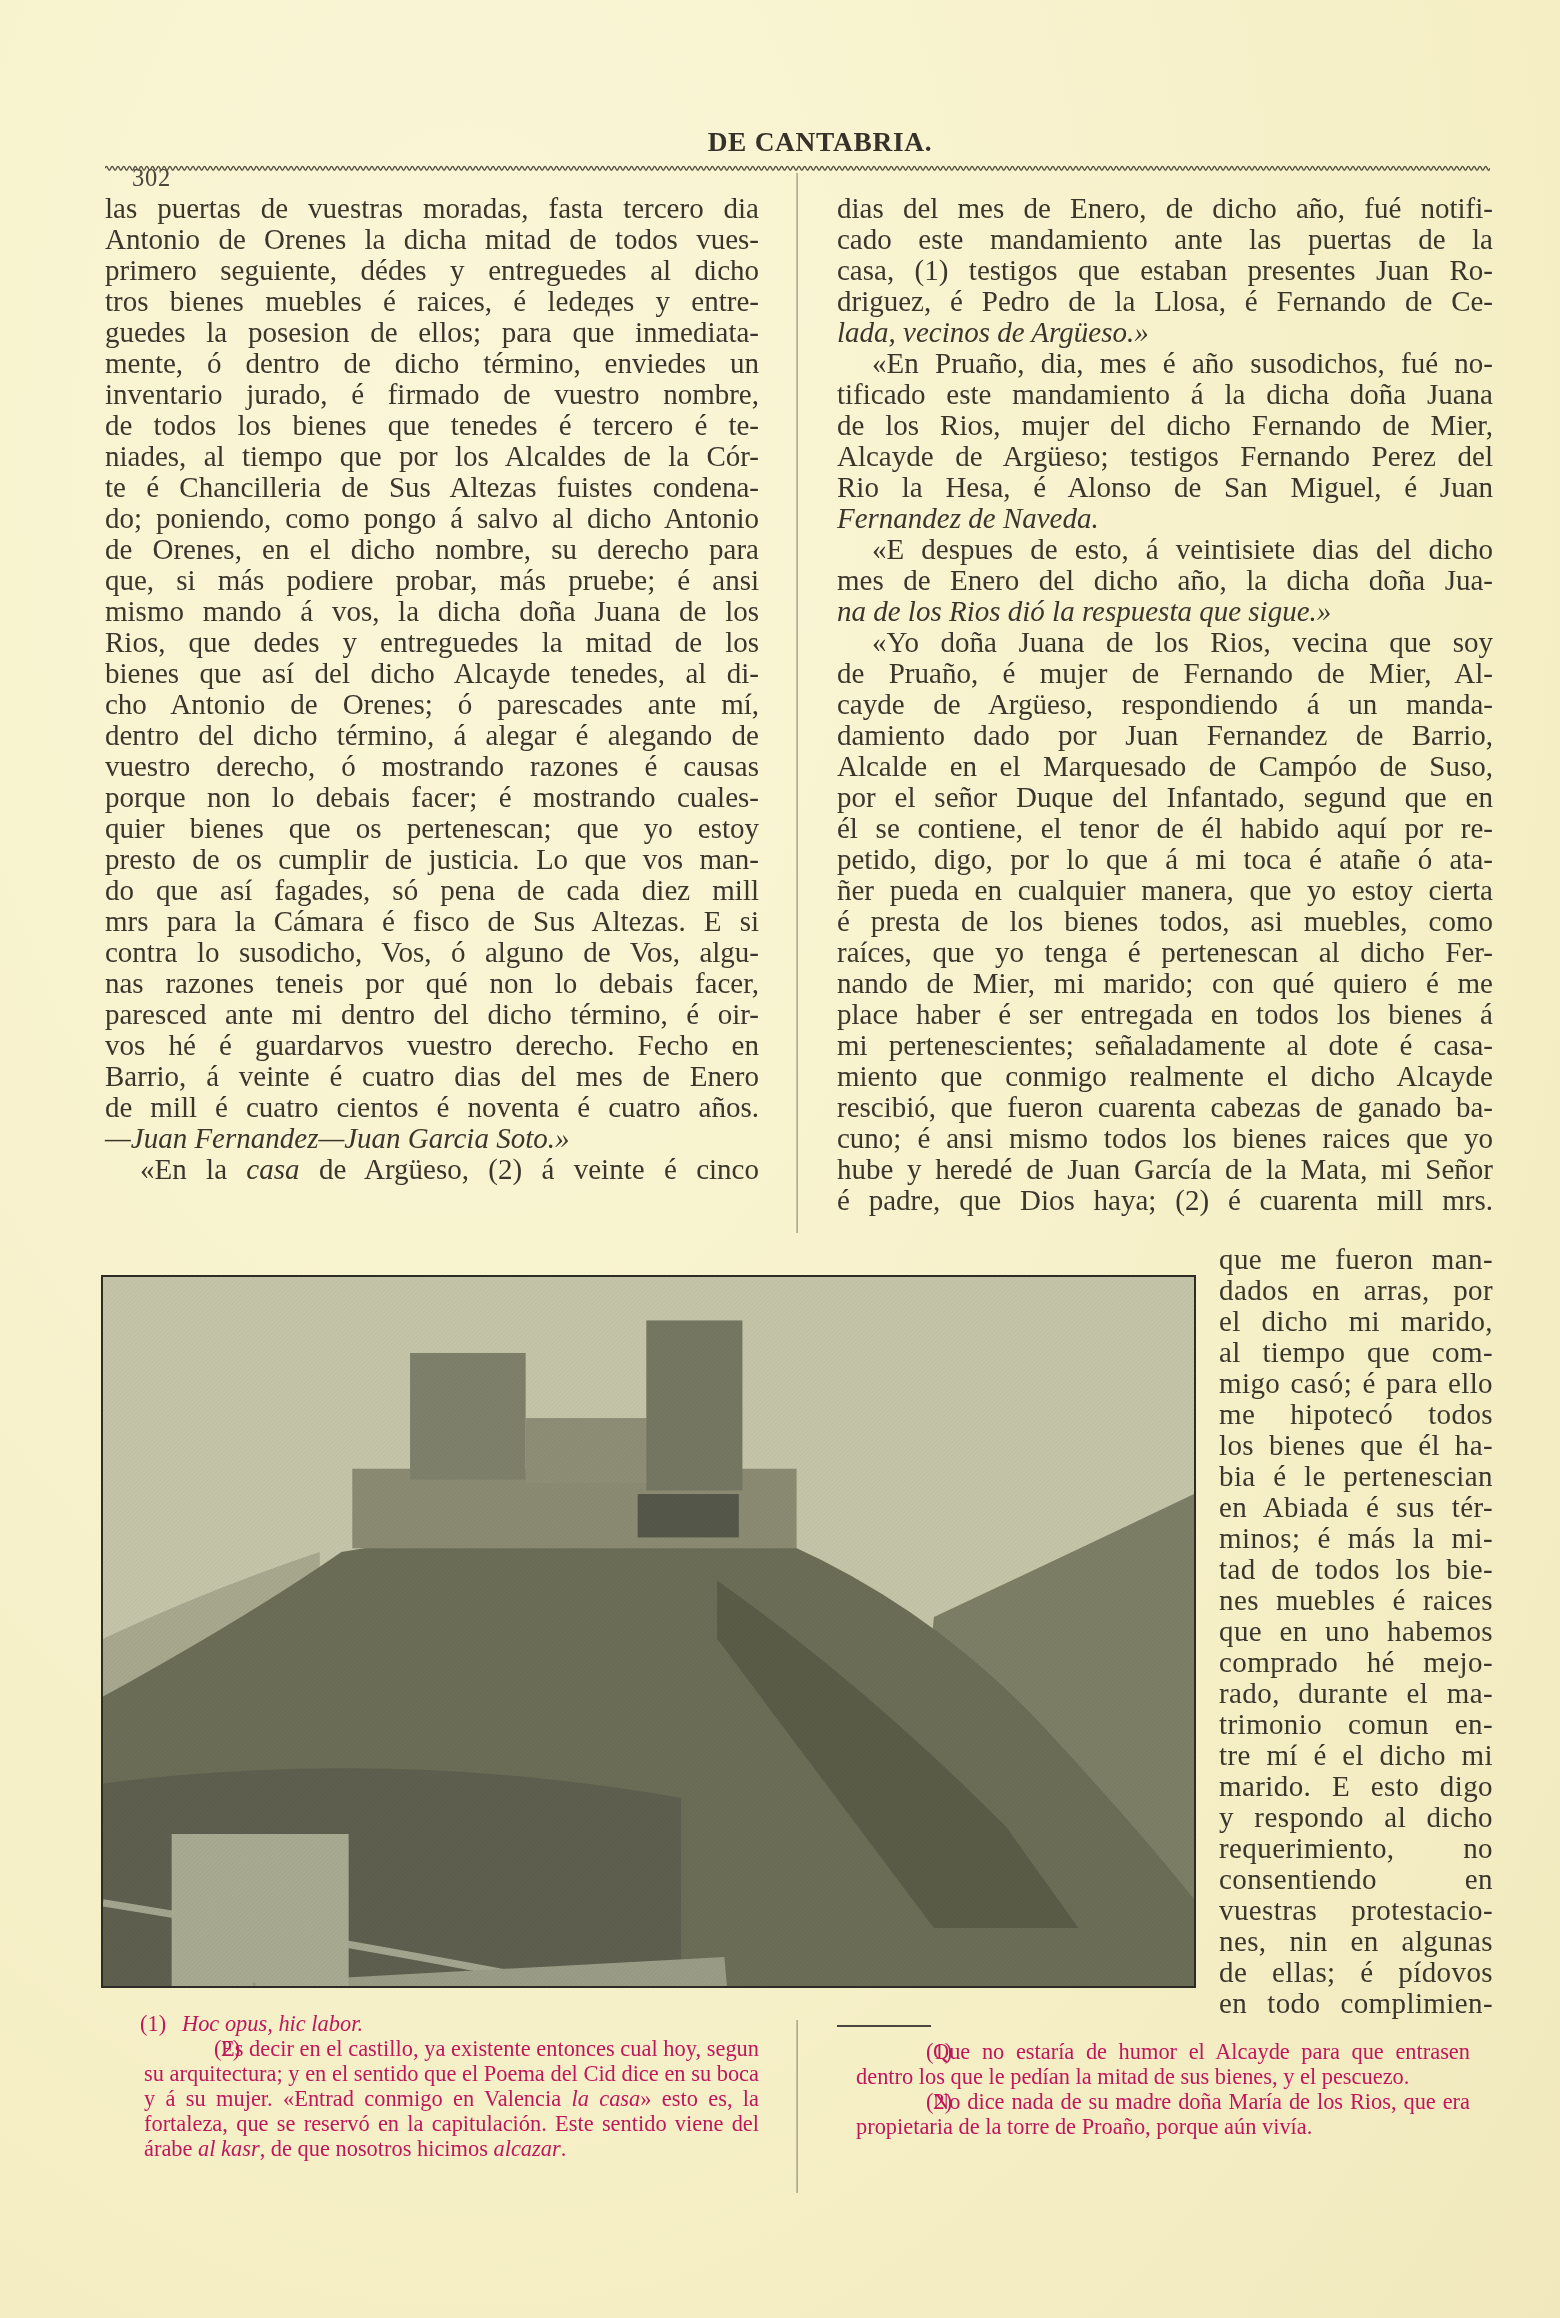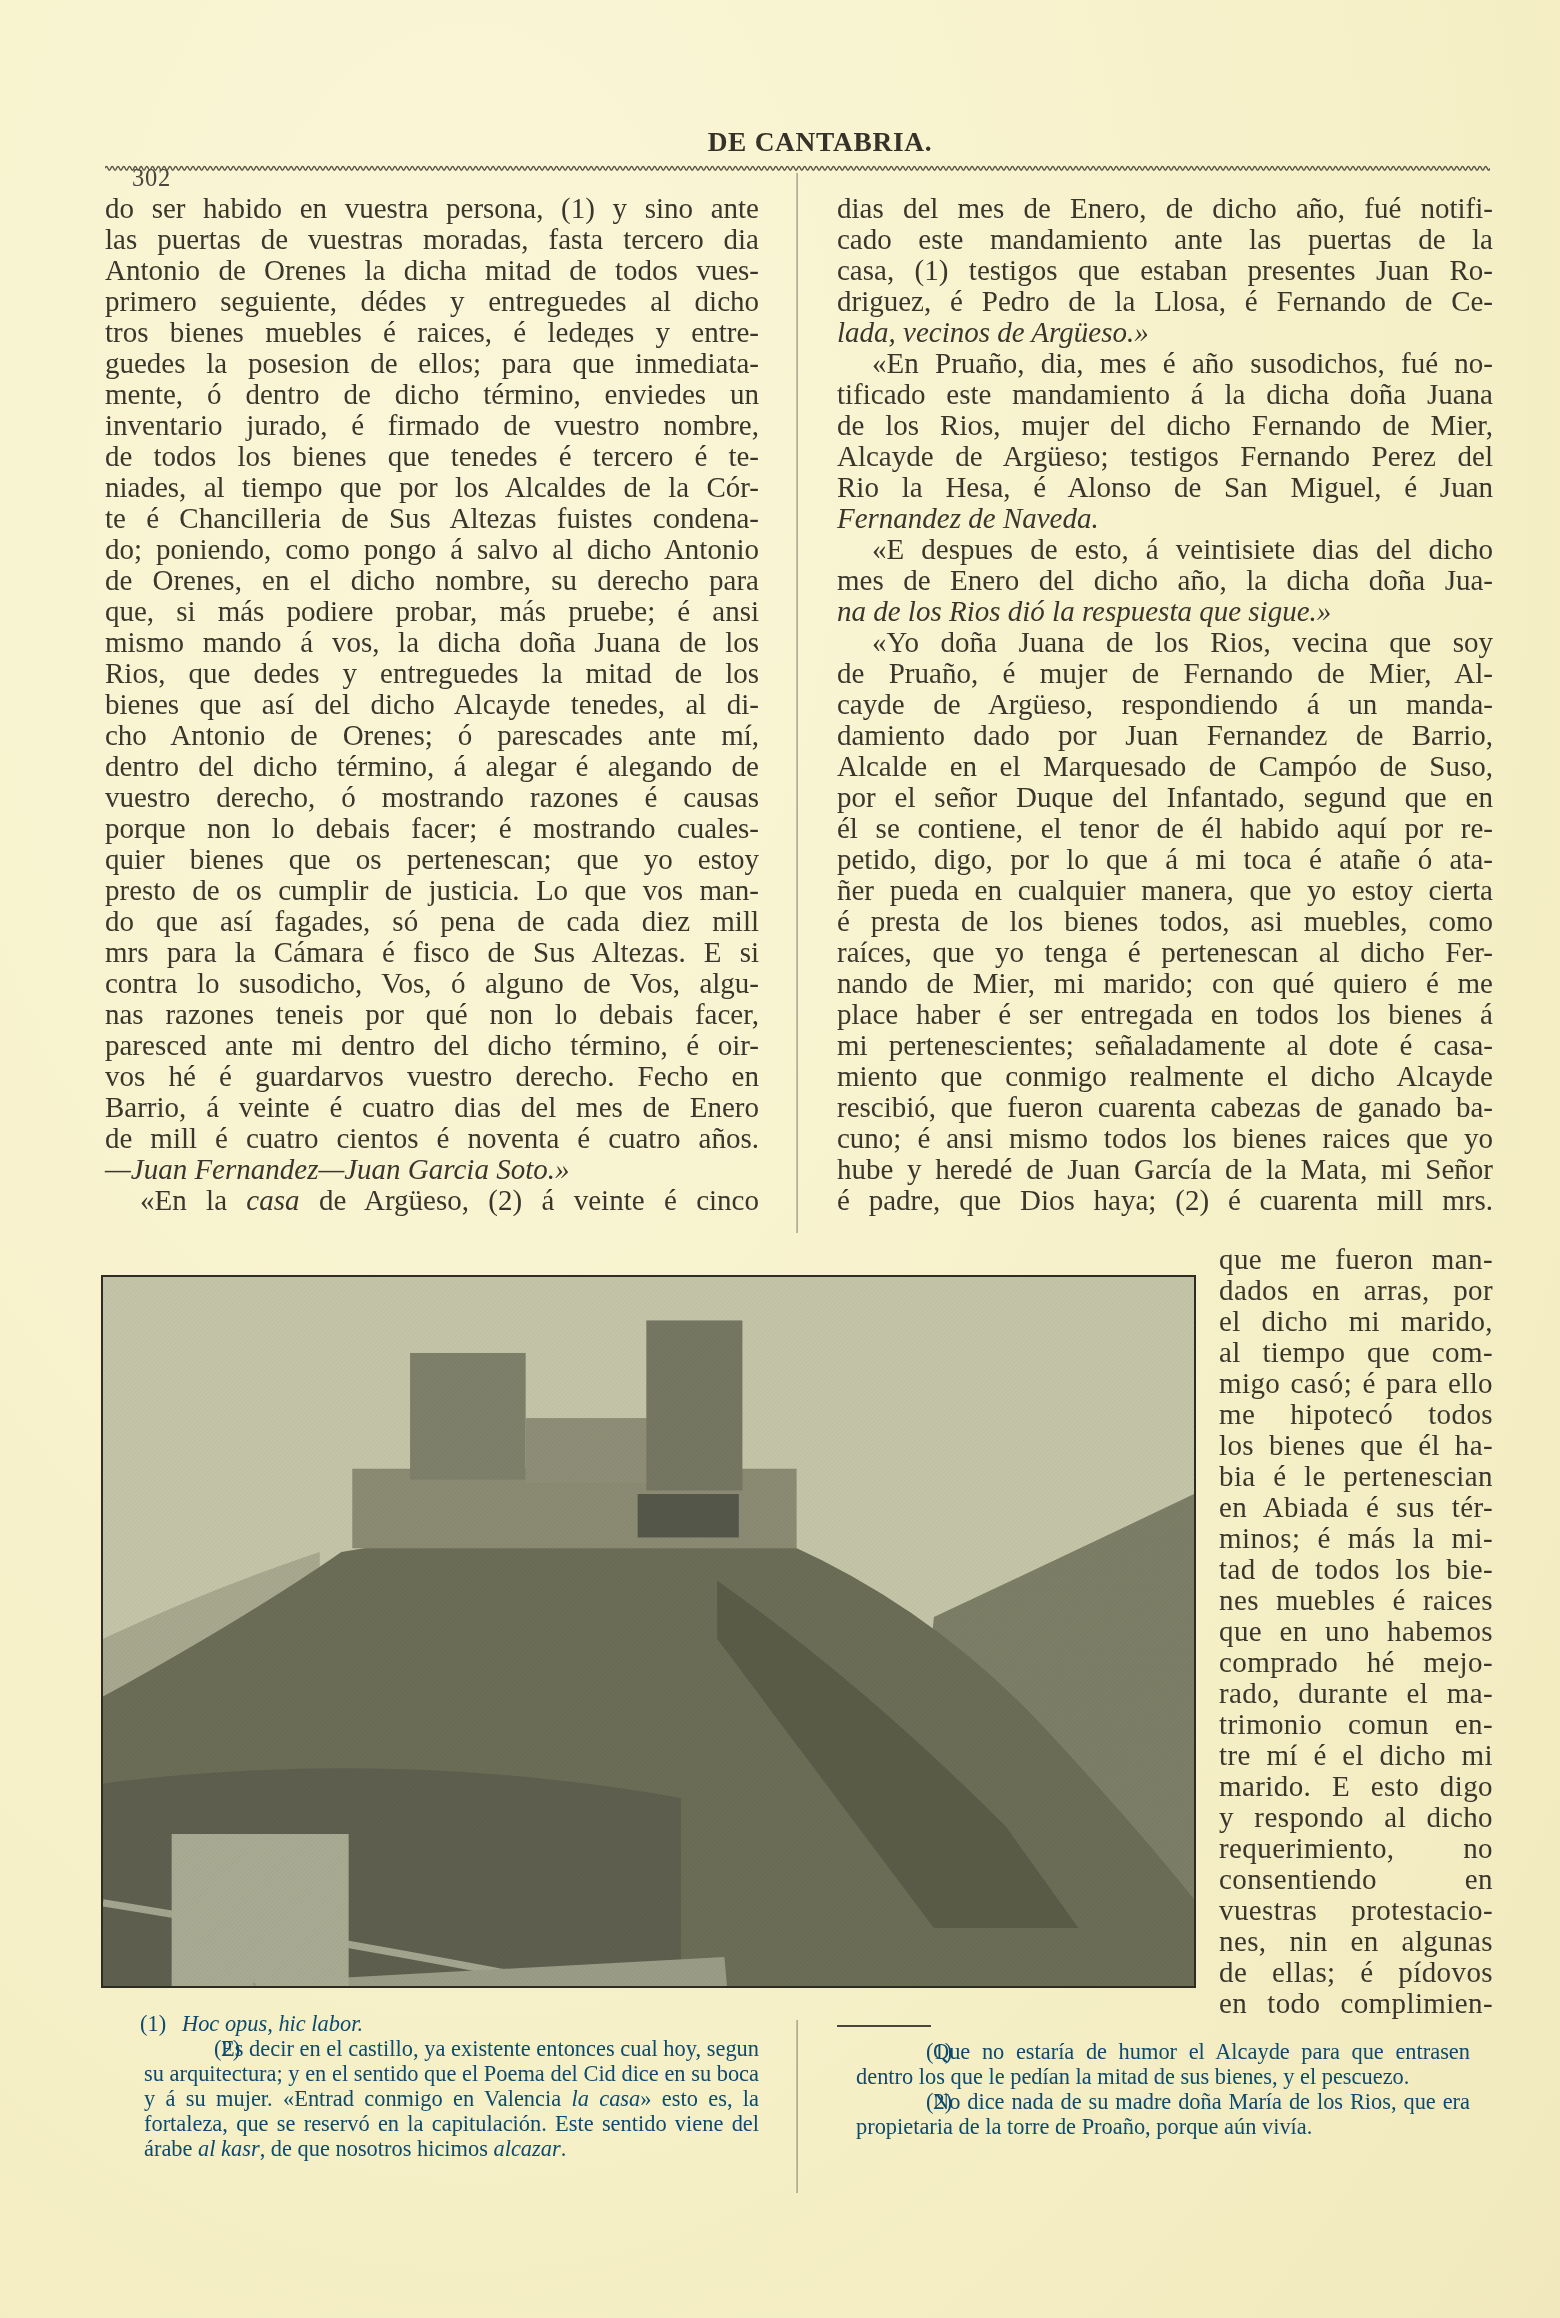--- a/index.html
+++ b/index.html
@@ -25,21 +25,21 @@
   .col-narrow { left: 1219px; top: 1244px; width: 274px; font-size: 29px; line-height: 31px; letter-spacing: 0.4px; }
   .indent { padding-left: 35px; }
   i { font-style: italic; }
 
   .photo { position: absolute; left: 101px; top: 1275px; width: 1095px; height: 713px;
     border: 2.9px solid #2e2b24; box-sizing: border-box; overflow: hidden;
     background: #b9b89c; }
   .photo svg { width: 100%; height: 100%; display: block; }
 
   .foot-rule { position: absolute; left: 837px; top: 2025px; width: 94px; height: 2.2px; background: #4a463c; }
-  .footnotes { position: absolute; font-family: "Liberation Sans", "DejaVu Sans", sans-serif; font-size: 21px; line-height: 25px; color:#0c4a6e; text-align: justify; }
+  .footnotes { position: absolute; font-family: "Liberation Sans", "DejaVu Sans", sans-serif; font-size: 21px; line-height: 25px; color:#be185d; text-align: justify; }
   .footnotes p { margin: 0; }
   .footnotes .fn-first { text-indent: 35px; margin-left: 39px; }
   .footnotes .fn-num { display: inline-block; width: 42px; }
   .fn-left { left: 105px; top: 2011px; width: 654px; font-family: "Liberation Serif", "DejaVu Serif", serif; font-size: 22.4px; }
   .fn-right { left: 817px; top: 2039px; width: 653px; font-family: "Liberation Serif", "DejaVu Serif", serif; font-size: 22.4px; }
 </style>
 </head>
 <body>
 
 <div class="page-number">302</div>
@@ -53,21 +53,20 @@
       <line x1="1.5" y1="0" x2="1.5" y2="1470" stroke="#8a8470" stroke-width="1.5"></line>
     </svg>
 </div>
 <div class="col-divider-foot">
   <svg width="2.2" height="173" viewBox="0 0 3 240">
       <line x1="1.5" y1="0" x2="1.5" y2="240" stroke="#8a8470" stroke-width="1.5"></line>
     </svg>
 </div>
 
 <div class="col col-left" id="leftcol">
-    <span class="line">do ser habido en vuestra persona, (1) y sino ante</span>
     <span class="line">las puertas de vuestras moradas, fasta tercero dia</span>
     <span class="line">Antonio de Orenes la dicha mitad de todos vues-</span>
     <span class="line">primero seguiente, dédes y entreguedes al dicho</span>
     <span class="line">tros bienes muebles é raices, é ledедes y entre-</span>
     <span class="line">guedes la posesion de ellos; para que inmediata-</span>
     <span class="line">mente, ó dentro de dicho término, enviedes un</span>
     <span class="line">inventario jurado, é firmado de vuestro nombre,</span>
     <span class="line">de todos los bienes que tenedes é tercero é te-</span>
     <span class="line">niades, al tiempo que por los Alcaldes de la Cór-</span>
     <span class="line">te é Chancilleria de Sus Altezas fuistes condena-</span>

